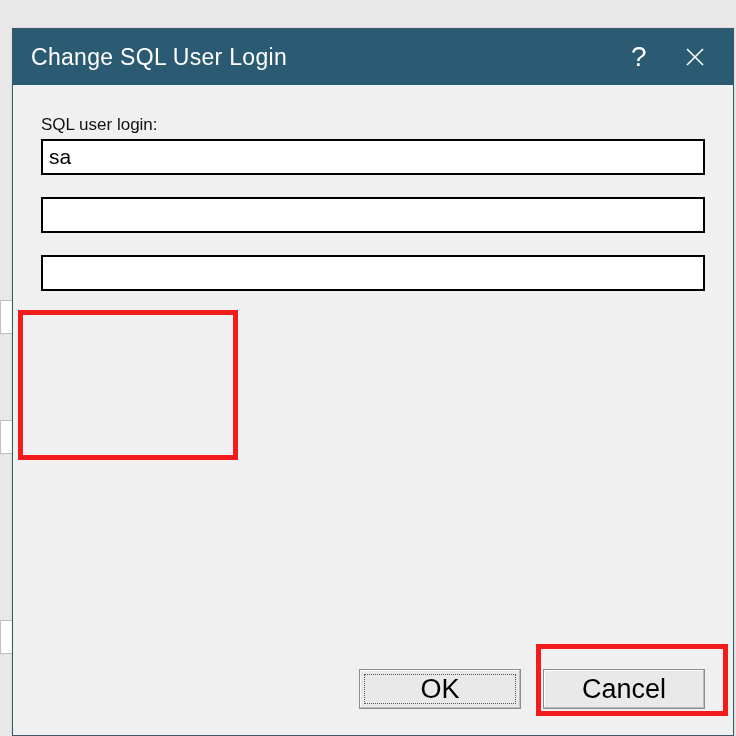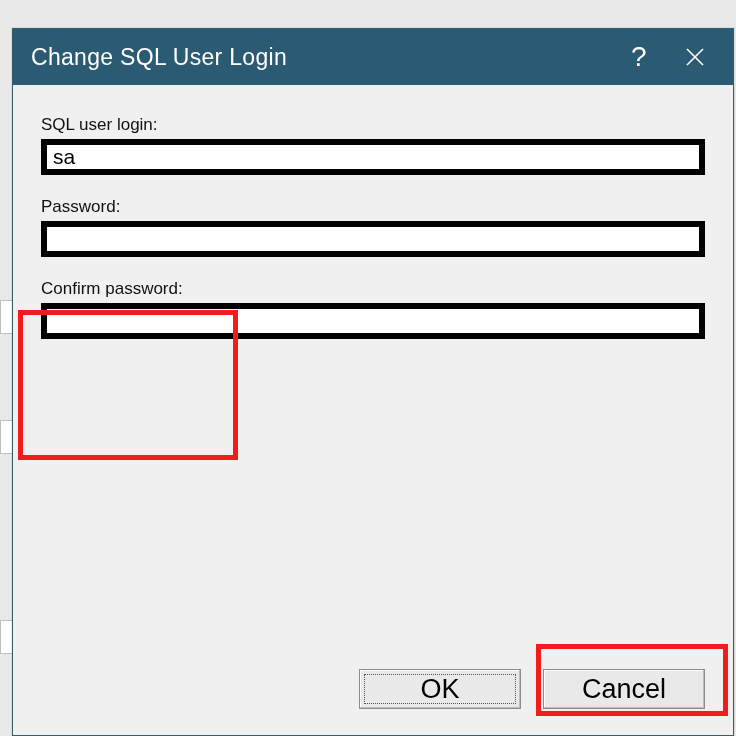--- a/index.html
+++ b/index.html
@@ -78,21 +78,21 @@
     margin-bottom: 4px;
   }
   .field input {
     width: 100%;
     box-sizing: border-box;
     height: 36px;
     padding: 2px 6px;
     font-size: 21px;
     font-family: inherit;
     background: #fff;
-    border: 6px solid #000000;
+    border: 2px solid #000000;
     outline: none;
   }
   .buttons {
     position: absolute;
     right: 28px;
     bottom: 26px;
     display: flex;
     gap: 22px;
   }
   .btn {
@@ -140,26 +140,24 @@
   </div>
 
   <div class="content">
 
     <div class="field">
       <label>SQL user login:</label>
       <input type="text" value="sa" style="">
     </div>
 
     <div class="field">
-      <label>Password:</label>
       <input type="password" value="" style="">
     </div>
 
     <div class="field">
-      <label>Confirm password:</label>
       <input type="password" value="" style="">
     </div>
 
     <div class="buttons">
       <button class="btn default">OK</button>
       <button class="btn">Cancel</button>
     </div>
   </div>
 </div>
 

